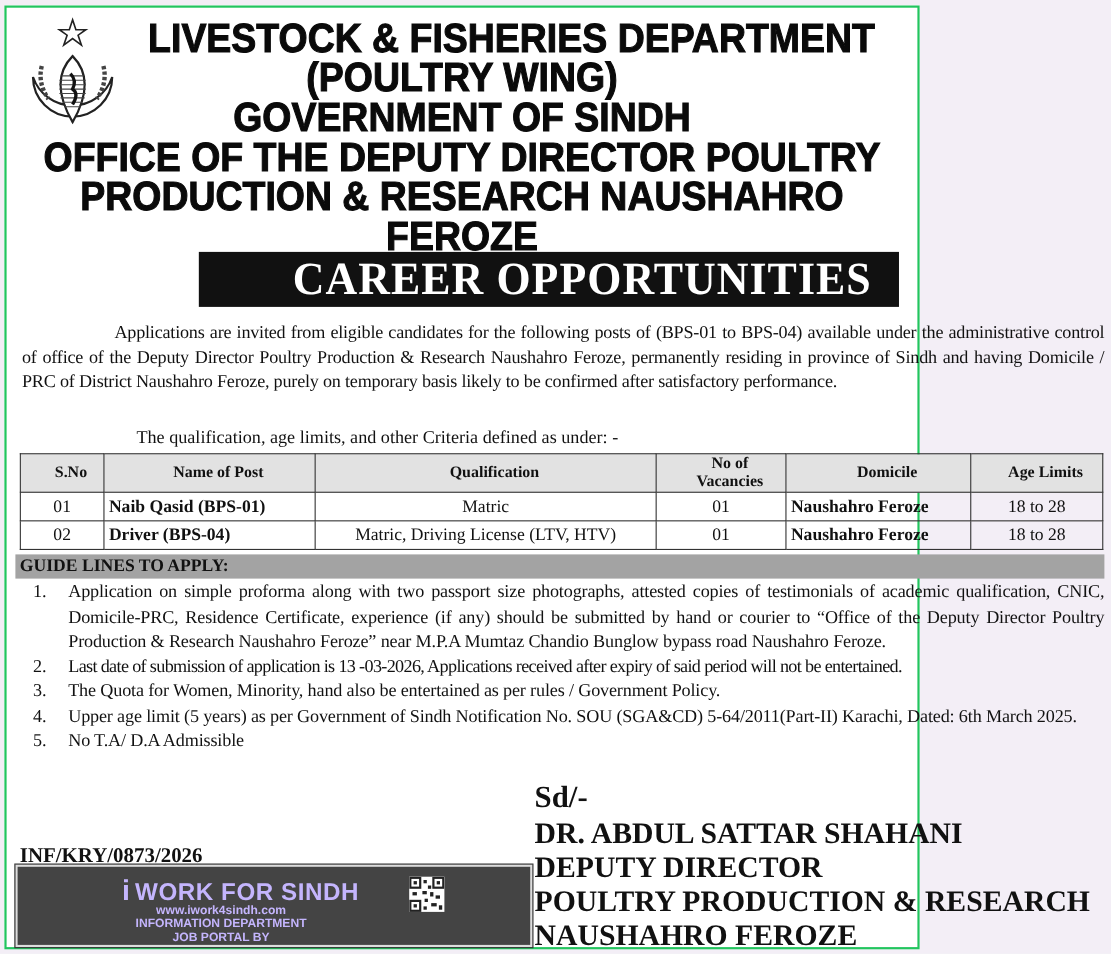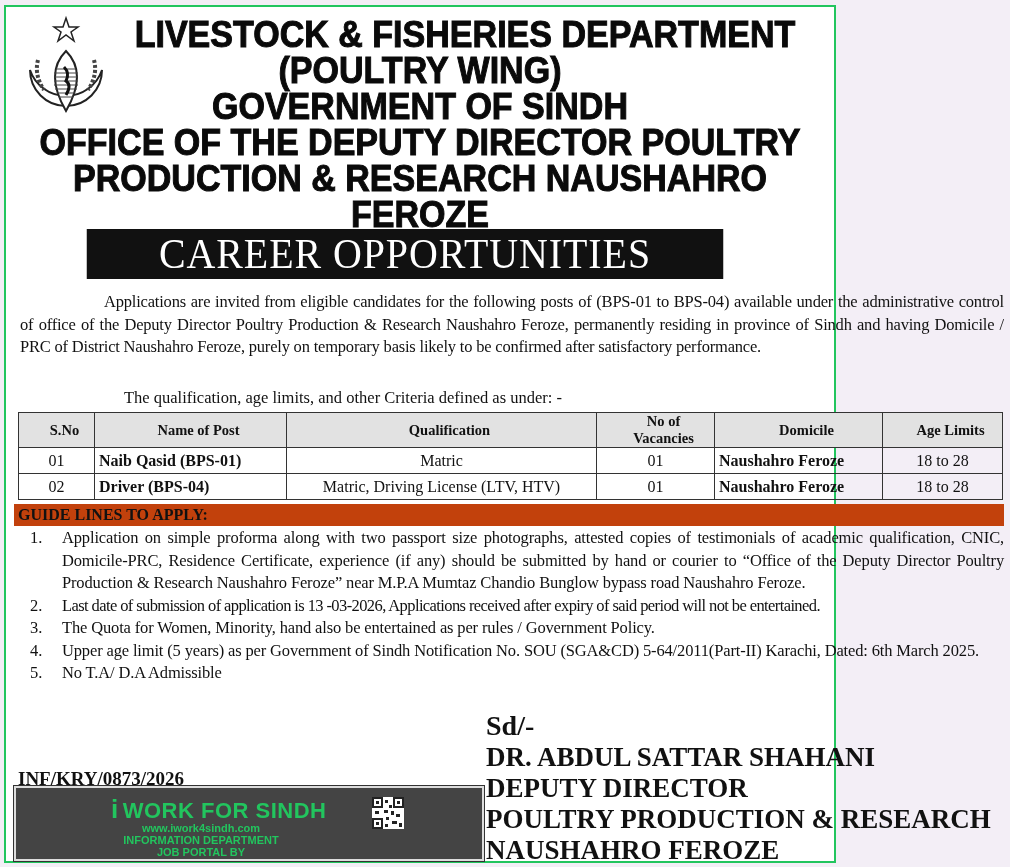--- a/index.html
+++ b/index.html
@@ -11,21 +11,21 @@
   }
   .logo { position: absolute; left: 10px; top: 8px; width: 100px; height: 105px; }
   .header { position: absolute; left: 0; top: 10px; width: 100%; text-align: center; }
   .hline {
     font-family: "Liberation Sans", sans-serif; font-weight: 900; font-size: 37px;
     line-height: 36px; letter-spacing: 0px; color: #0a0a0a;
     transform: scaleX(0.92); transform-origin: center;
     -webkit-text-stroke: 1px #0a0a0a;
   }
   .hline.l1 { margin-left: 90px; }
-  .career-wrap { position: absolute; top: 222px; left: 0; width: 100%; text-align: center; }
+  .career-wrap { position: absolute; top: 222px; left: 0; width: 100%; text-align: right; font-weight: bold; }
   .career {
     display: inline-block; background: #111; color: #fff;
     font-family: "Liberation Serif", serif; font-size: 42px; line-height: 50px;
     padding: 0 26px; letter-spacing: 1px; margin-left: -30px; width: 670px;
     transform: scaleX(0.95);
   }
   .intro {
     position: absolute; left: 14px; top: 284px; width: 984px;
     font-size: 16.5px; line-height: 22.5px; text-align: justify; letter-spacing: -0.2px;
   }
@@ -35,38 +35,38 @@
     position: absolute; left: 12px; top: 405px; width: 985px;
     border-collapse: collapse; font-size: 16px;
   }
   table.posts th, table.posts td {
     border: 1.5px solid #333; text-align: center; height: 26px; padding: 0 4px;
   }
   table.posts th { background: #e2e2e2; font-weight: 700; font-size: 14.5px; height: 28px; padding-left: 20px; }
   table.posts td.b { font-weight: 700; text-align: left; }
   .guide-head {
     position: absolute; left: 8px; top: 497px; width: 990px; height: 22px;
-    background: #c2410c; font-weight: 700; font-size: 16px; line-height: 22px; padding-left: 4px;
+    background: #a3a3a3; font-weight: 700; font-size: 16px; line-height: 22px; padding-left: 4px;
   }
   ol.guides {
     position: absolute; left: 14px; top: 520px; width: 984px;
     list-style: none; font-size: 16.5px; line-height: 22.5px;
   }
   ol.guides li { display: flex; text-align: justify; }
   ol.guides li .num { width: 42px; flex-shrink: 0; padding-left: 10px; }
   ol.guides li .txt { flex: 1; letter-spacing: -0.15px; }
   .sign {
     position: absolute; left: 480px; top: 703px; width: 520px; text-align: left;
     font-weight: 700; font-size: 27px; line-height: 31px;
   }
   .sign .sd { font-size: 28px; line-height: 32px; }
   .ref { position: absolute; left: 12px; top: 761px; font-weight: 700; font-size: 19px; }
   .banner {
     position: absolute; left: 8px; top: 779px; width: 470px; height: 75px;
-    background: #444; color: #22c55e; border: 2px solid #ddd; outline: 1px solid #333;
+    background: #444; color: #c4b5fd; border: 2px solid #ddd; outline: 1px solid #333;
     font-family: "Liberation Sans", sans-serif; text-align: center;
   }
   .banner .brand { position: absolute; left: 95px; top: 6px; font-weight: 900; font-size: 22px; letter-spacing: 0.5px; }
   .banner .brand .i { display: inline-block; font-size: 26px; margin-right: 4px; }
   .banner .url { position: absolute; left: 0; width: 370px; top: 34px; font-weight: 700; font-size: 11px; }
   .banner .portal { position: absolute; left: 0; width: 370px; top: 46px; font-weight: 700; font-size: 11px; line-height: 12px; }
   .banner .qr { position: absolute; left: 356px; top: 9px; width: 32px; height: 32px; background: #fff; }
 </style>
 </head>
 <body>

